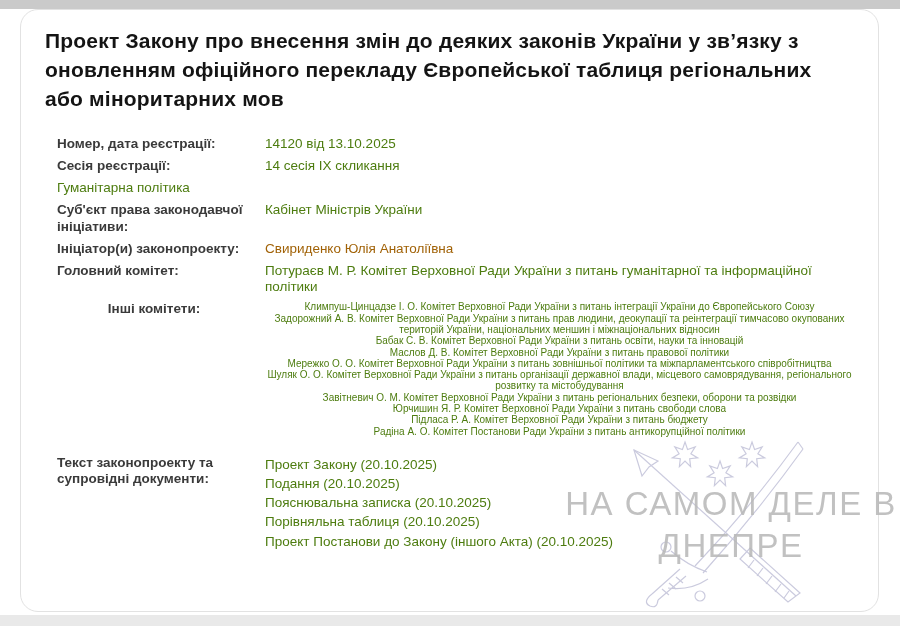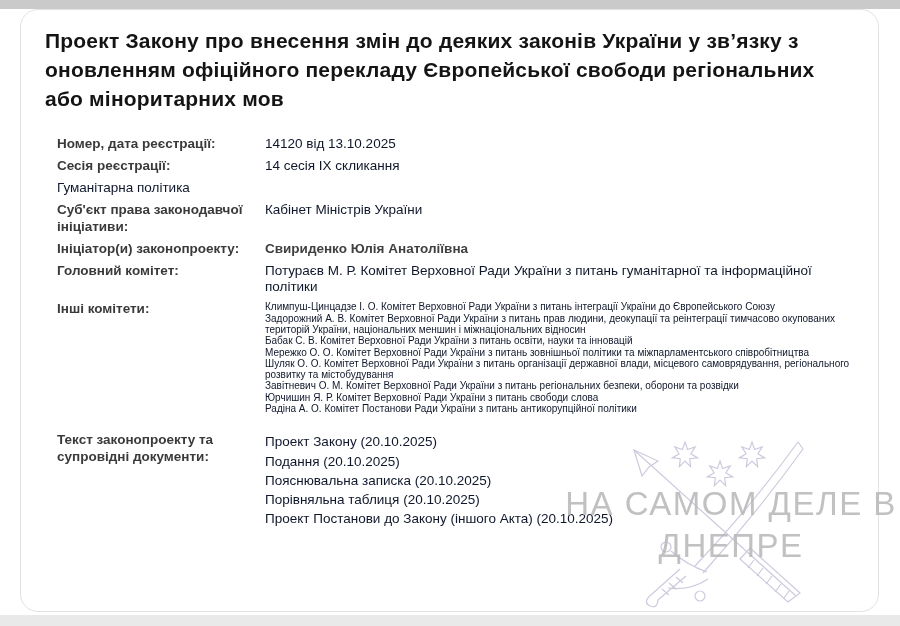--- a/index.html
+++ b/index.html
@@ -34,24 +34,24 @@
     display: grid; grid-template-columns: 208px 1fr;
     margin-bottom: 6px;
     align-items: start;
     padding-left: 12px;
   }
   .label {
     font-size: 13.5px; font-weight: bold; color: #3a3a3a;
     line-height: 1.2; padding-right: 14px;
   }
   .value {
-    font-size: 13.5px; color: #0f172a; line-height: 1.2;
+    font-size: 13.5px; color: #4d7c0f; line-height: 1.2;
   }
-  .value.strong { font-weight: bold; color: #404040; }
-  .row.committees { margin-bottom: 18px; }
+  .value.strong { font-weight: normal; color: #a16207; }
+  .row.committees { margin-bottom: 18px; text-align: center; }
   .row.committees .value { font-size: 10px; line-height: 1.13; }
   .row.documents { margin-top: 13px; margin-bottom: 4px; }
   .row.documents .value .line { line-height: 1.42; }
   
   .watermark {
     position: absolute; left: 0; top: 0; width: 896px; height: 626px;
     pointer-events: none; z-index: 5;
   }
   .wm-svg { position: absolute; left: 598px; top: 436px; }
   .wm-text {
@@ -61,21 +61,21 @@
     color: rgba(182,182,182,0.85); font-weight: 400; white-space: nowrap;
   }
 </style>
 </head>
 <body>
 
 <div class="top-strip"></div>
 <div class="bottom-strip"></div>
 
 <div class="card">
-  <h1 class="title">Проект Закону про внесення змін до деяких законів України у зв’язку з оновленням офіційного перекладу Європейської свободи регіональних або міноритарних мов</h1>
+  <h1 class="title">Проект Закону про внесення змін до деяких законів України у зв’язку з оновленням офіційного перекладу Європейської таблиця регіональних або міноритарних мов</h1>
 
   <div class="info-table">
 
     <div class="row">
       <div class="label">Номер, дата реєстрації:</div>
       <div class="value">14120 від 13.10.2025</div>
     </div>
 
     <div class="row">
       <div class="label">Сесія реєстрації:</div>
@@ -100,24 +100,26 @@
       <div class="label">Головний комітет:</div>
       <div class="value">Потураєв М. Р. Комітет Верховної Ради України з питань гуманітарної та інформаційної політики</div>
     </div>
 
     <div class="row committees">
       <div class="label">Інші комітети:</div>
       <div class="value">
           <div class="line">Климпуш-Цинцадзе І. О. Комітет Верховної Ради України з питань інтеграції України до Європейського Союзу</div>
           <div class="line">Задорожний А. В. Комітет Верховної Ради України з питань прав людини, деокупації та реінтеграції тимчасово окупованих територій України, національних меншин і міжнаціональних відносин</div>
           <div class="line">Бабак С. В. Комітет Верховної Ради України з питань освіти, науки та інновацій</div>
+          <div class="line">Маслов Д. В. Комітет Верховної Ради України з питань правової політики</div>
           <div class="line">Мережко О. О. Комітет Верховної Ради України з питань зовнішньої політики та міжпарламентського співробітництва</div>
           <div class="line">Шуляк О. О. Комітет Верховної Ради України з питань організації державної влади, місцевого самоврядування, регіонального розвитку та містобудування</div>
           <div class="line">Завітневич О. М. Комітет Верховної Ради України з питань регіональних безпеки, оборони та розвідки</div>
           <div class="line">Юрчишин Я. Р. Комітет Верховної Ради України з питань свободи слова</div>
+          <div class="line">Підласа Р. А. Комітет Верховної Ради України з питань бюджету</div>
           <div class="line">Радіна А. О. Комітет Постанови Ради України з питань антикорупційної політики</div>
         </div>
     </div>
 
     <div class="row documents">
       <div class="label">Текст законопроекту та супровідні документи:</div>
       <div class="value">
           <div class="line">Проект Закону (20.10.2025)</div>
           <div class="line">Подання (20.10.2025)</div>
           <div class="line">Пояснювальна записка (20.10.2025)</div>

